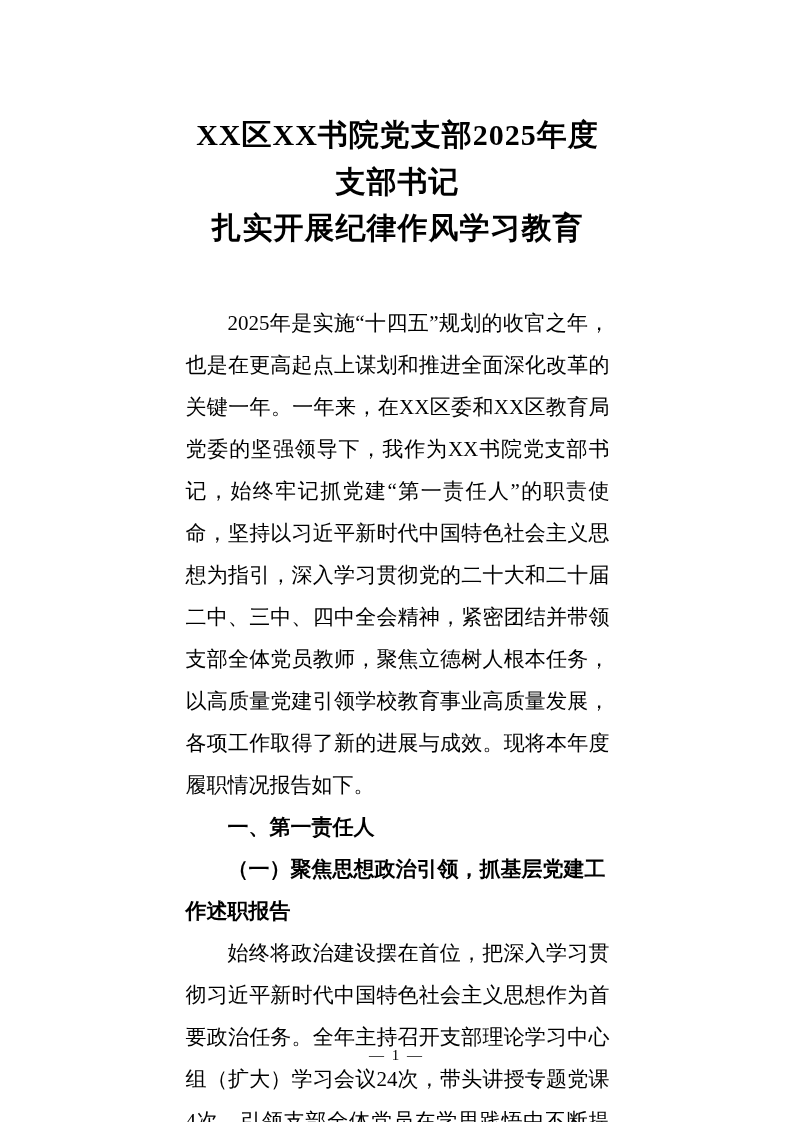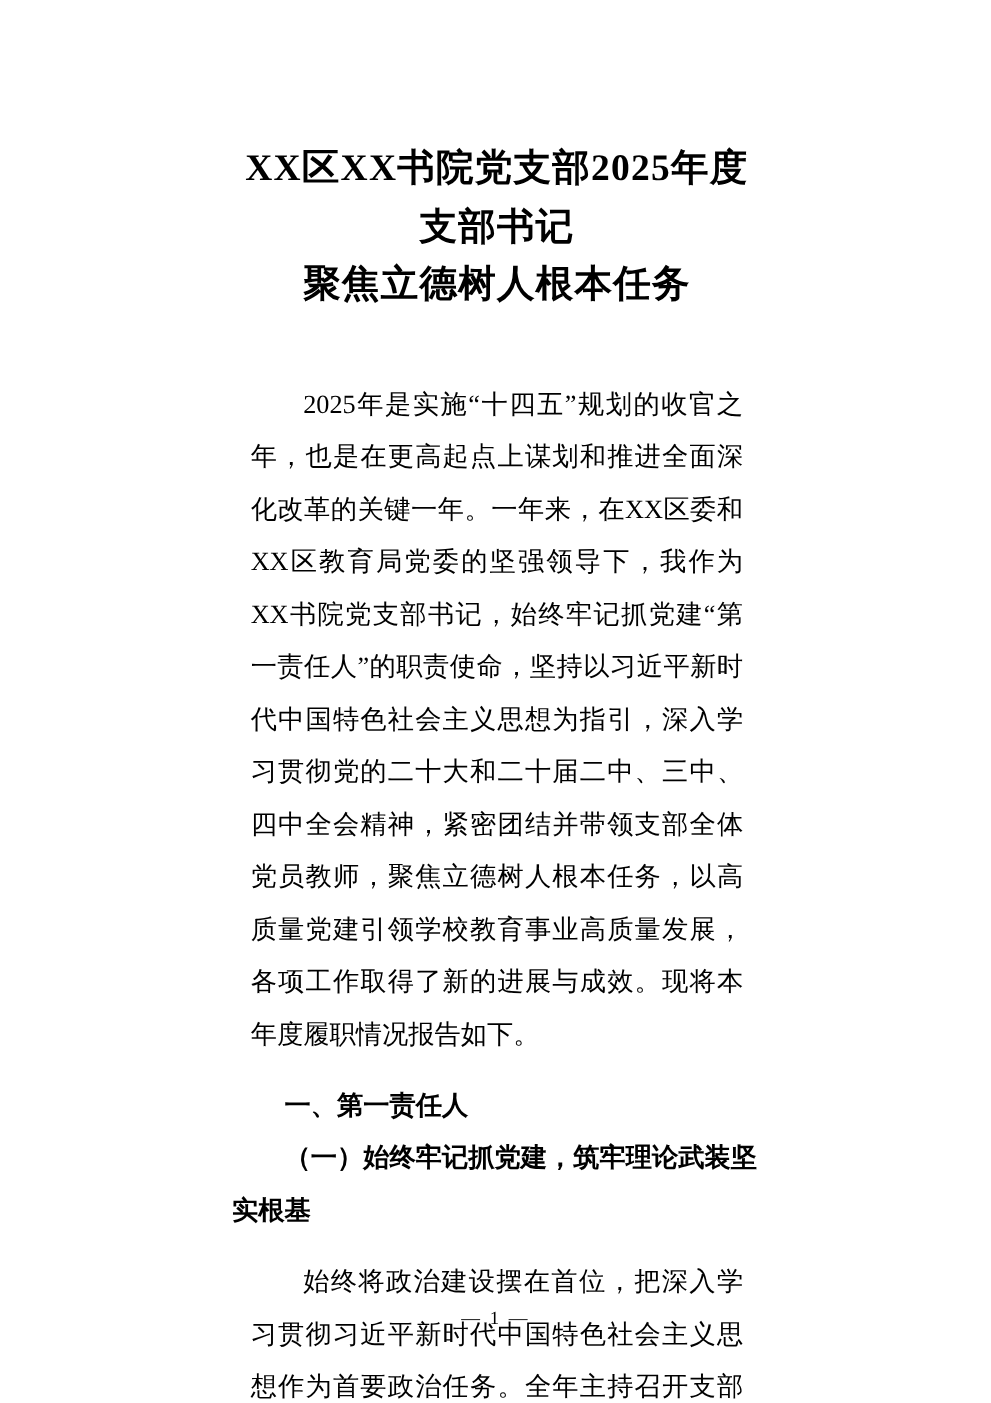--- a/index.html
+++ b/index.html
@@ -32,21 +32,21 @@
   }
   .body-text {
     font-size: 21px;
     line-height: 2.0;
   }
   .salutation {
     margin: 0;
     text-indent: 0;
   }
   .para {
-    margin: 15px;
+    margin: 0;
     text-indent: 2em;
     text-align: justify;
     text-justify: inter-ideograph;
   }
   .heading-1, .heading-2 {
     margin: 0;
     text-indent: 2em;
     font-weight: bold;
   }
   .page-footer {
@@ -60,29 +60,29 @@
     letter-spacing: 2px;
   }
 </style>
 </head>
 <body>
 
 <div class="page">
 
   <h1 class="doc-title">
     <span class="title-line">XX区XX书院党支部2025年度支部书记</span>
-    <span class="title-line">聚焦立德树人根本任务</span>
+    <span class="title-line">扎实开展纪律作风学习教育</span>
   </h1>
 
   <div class="body-text">
 
     <p class="para">2025年是实施“十四五”规划的收官之年，也是在更高起点上谋划和推进全面深化改革的关键一年。一年来，在XX区委和XX区教育局党委的坚强领导下，我作为XX书院党支部书记，始终牢记抓党建“第一责任人”的职责使命，坚持以习近平新时代中国特色社会主义思想为指引，深入学习贯彻党的二十大和二十届二中、三中、四中全会精神，紧密团结并带领支部全体党员教师，聚焦立德树人根本任务，以高质量党建引领学校教育事业高质量发展，各项工作取得了新的进展与成效。现将本年度履职情况报告如下。</p>
 
     <p class="heading-1">一、第一责任人</p>
 
-    <p class="heading-2">（一）始终牢记抓党建，筑牢理论武装坚实根基</p>
+    <p class="heading-2">（一）聚焦思想政治引领，抓基层党建工作述职报告</p>
 
     <p class="para">始终将政治建设摆在首位，把深入学习贯彻习近平新时代中国特色社会主义思想作为首要政治任务。全年主持召开支部理论学习中心组（扩大）学习会议24次，带头讲授专题党课4次，引领支部全体党员在学思践悟中不断提升政治判断力、政治领悟力、政治执行力。党的二十届四中全会闭幕后，第一时间组织传达学习，深刻领会“十五五”规划建议的宏伟蓝图和战略部署，并以此为契机谋划书院党支部未来的发展方向与工作重点。根据中央统一部署，扎实开展纪律作风学习教育，组织全体党员认真学习《习近平关于加强党的作风建设论述摘编》，</p>
   </div>
 
   <div class="page-footer">— 1 —</div>
 
 </div>
 
 </body></html>

